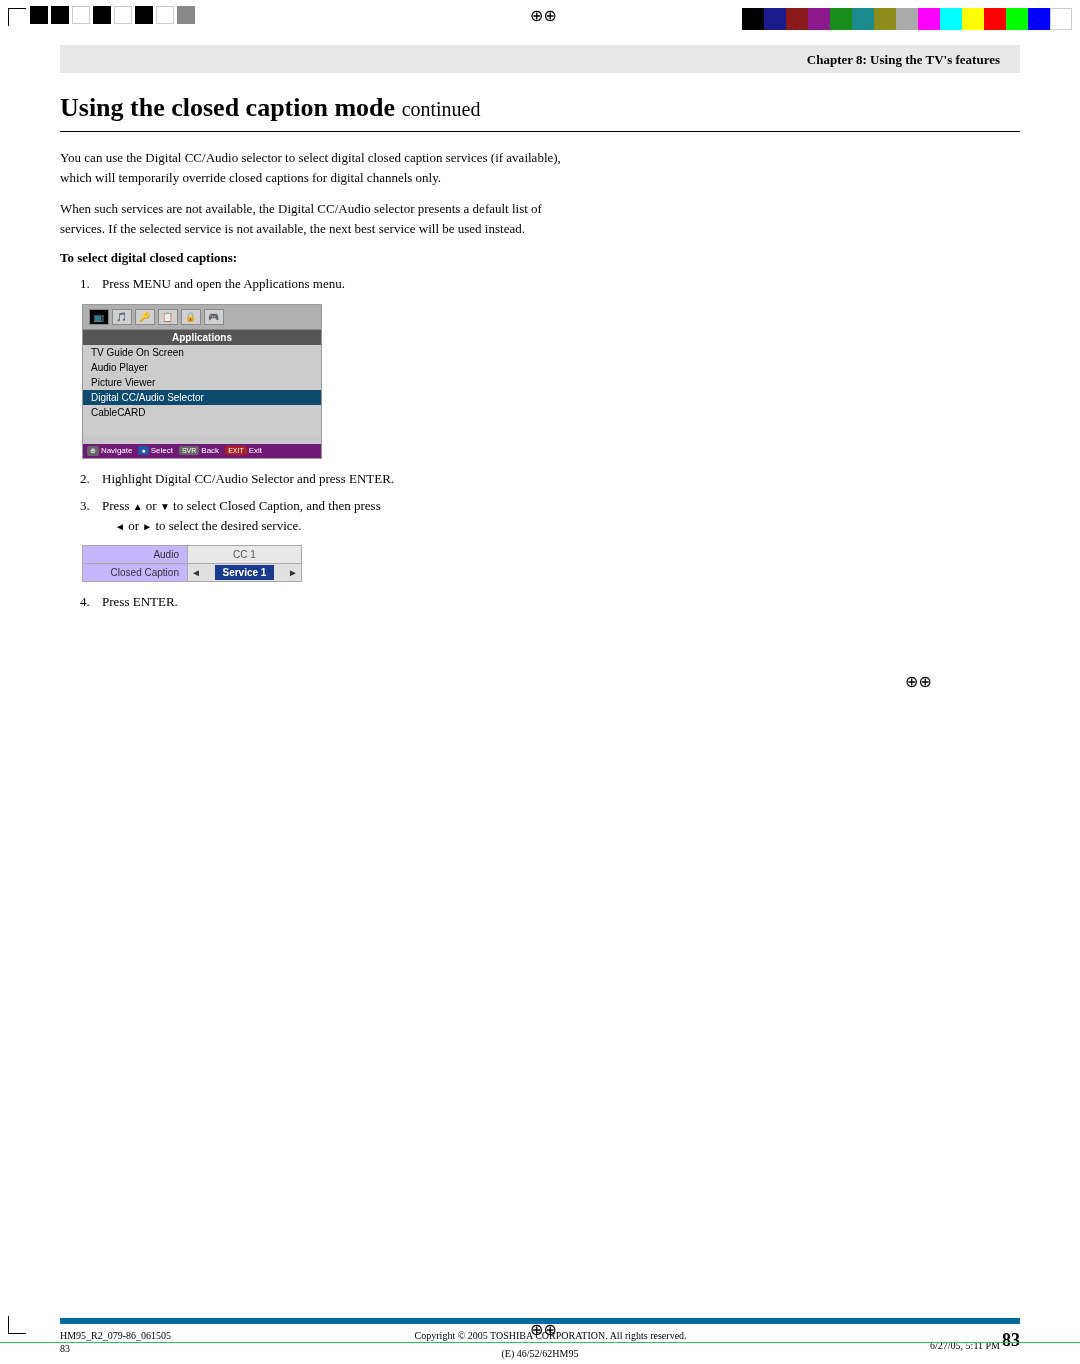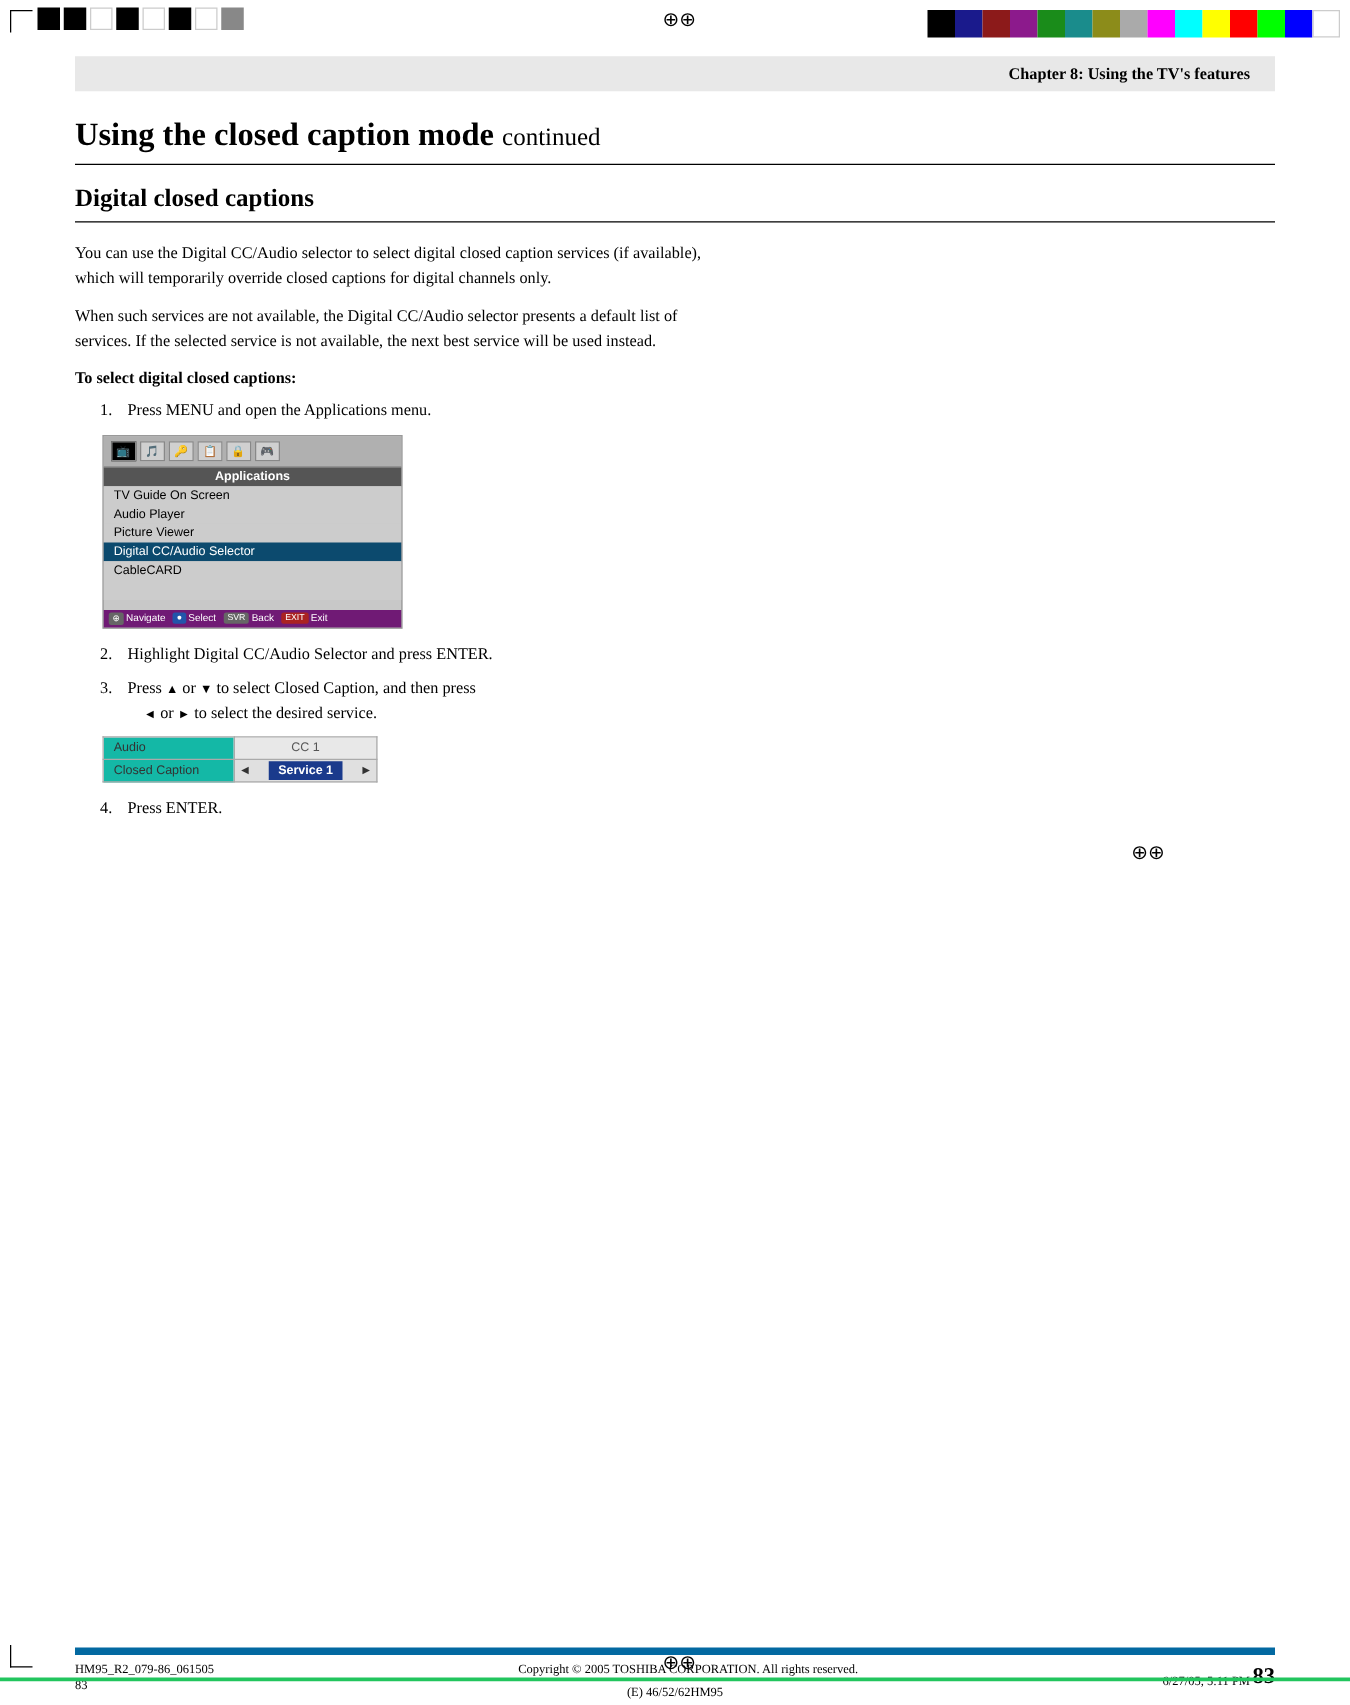--- a/index.html
+++ b/index.html
@@ -221,23 +221,24 @@
       font-family: Arial, sans-serif;
       border-collapse: collapse;
       width: 220px;
     }
     .cc-table td {
       padding: 3px 8px;
       border: 1px solid #aaa;
       background: #e8e8e8;
     }
     .cc-table td.label-cell {
-      background: #14b8a6;
+      background: #c4b5fd;
       color: #333;
       font-size: 10px;
+      text-align: right;
     }
     .cc-table td.value-cell {
       color: #555;
       font-size: 10px;
       text-align: center;
     }
     .arrow-btn {
       font-size: 10px;
       color: #333;
       padding: 0 3px;
@@ -288,21 +289,21 @@
     .bottom-strip {
       position: absolute;
       bottom: 0;
       left: 0;
       right: 0;
       height: 22px;
       display: flex;
       align-items: center;
       justify-content: center;
       font-size: 10px;
-      border-top: 3px solid #22c55e;
+      border-top: 1px solid #22c55e;
     }
   </style>
 </head>
 <body>
 
 <div class="color-bars">
   <div class="color-bar" style="background:#000000;"></div>
   <div class="color-bar" style="background:#1a1a8c;"></div>
   <div class="color-bar" style="background:#8c1a1a;"></div>
   <div class="color-bar" style="background:#8c1a8c;"></div>
@@ -341,21 +342,20 @@
 
   <div class="chapter-header">
     <span>Chapter 8: Using the TV's features</span>
   </div>
 
   <div class="page-title">
     <span>Using the closed caption mode</span>
     <span class="continued"> <span>continued</span></span>
   </div>
 
-  <div class="section-heading">Digital closed captions</div>
 
   <p class="body-text">You can use the Digital CC/Audio selector to select digital closed caption services (if available), which will temporarily override closed captions for digital channels only.</p>
 
   <p class="body-text">When such services are not available, the Digital CC/Audio selector presents a default list of services. If the selected service is not available, the next best service will be used instead.</p>
 
   <p class="sub-heading">To select digital closed captions:</p>
 
   <ol class="num-list">
 
     <li>

